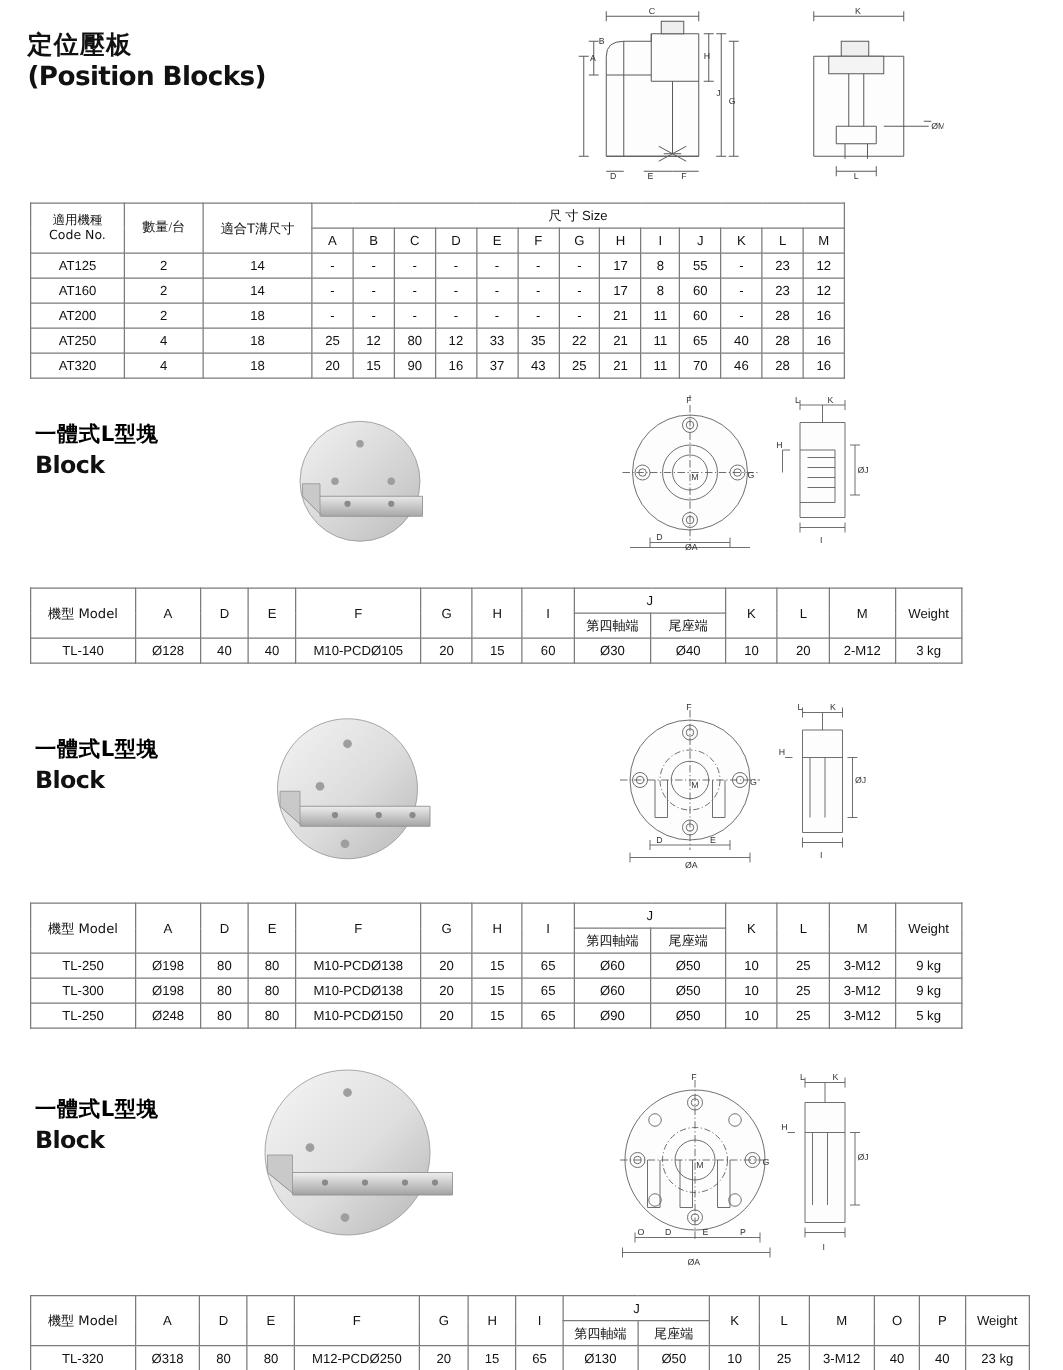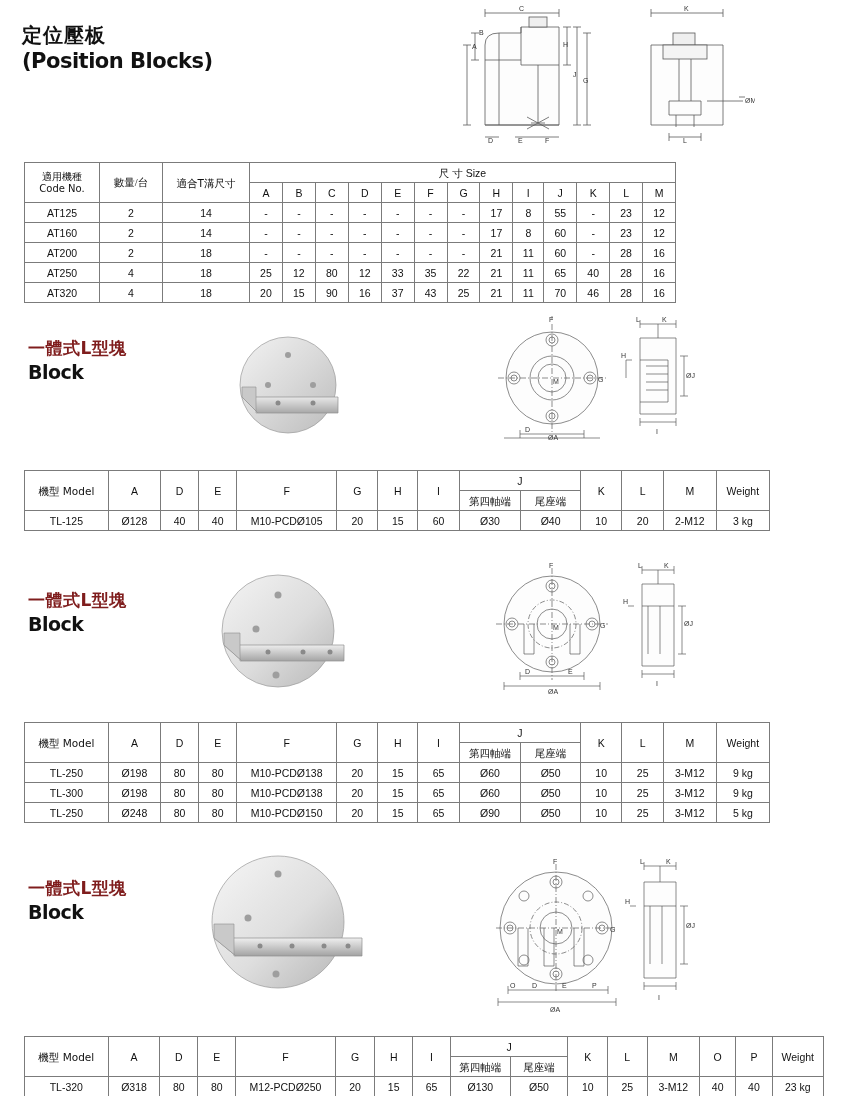--- a/index.html
+++ b/index.html
@@ -45,21 +45,21 @@
   }
 
   .section-head {
     position: absolute;
     left: 28px;
   }
   .section-head .cn {
     font-size: 17px;
     font-weight: bold;
     line-height: 24px;
-    color: #7f1d1d;
+    color: #000000;
     letter-spacing: 0.5px;
   }
   .section-head .en {
     font-size: 19px;
     font-weight: bold;
     font-family: "DejaVu Sans", sans-serif;
     line-height: 24px;
     letter-spacing: -0.5px;
     color: #111;
   }
@@ -361,21 +361,21 @@
       <th rowspan="2" style="width:46px;">K</th>
       <th rowspan="2" style="width:46px;">L</th>
       <th rowspan="2" style="width:56px;">M</th>
       <th rowspan="2" style="width:56px;">Weight</th>
     </tr>
     <tr>
       <th class="cjk" style="width:64px;">第四軸端</th>
       <th class="cjk" style="width:64px;">尾座端</th>
     </tr>
     <tr>
-      <td>TL-125</td>
+      <td>TL-140</td>
       <td>Ø128</td>
       <td>40</td>
       <td>40</td>
       <td>M10-PCDØ105</td>
       <td>20</td>
       <td>15</td>
       <td>60</td>
       <td>Ø30</td>
       <td>Ø40</td>
       <td>10</td>

